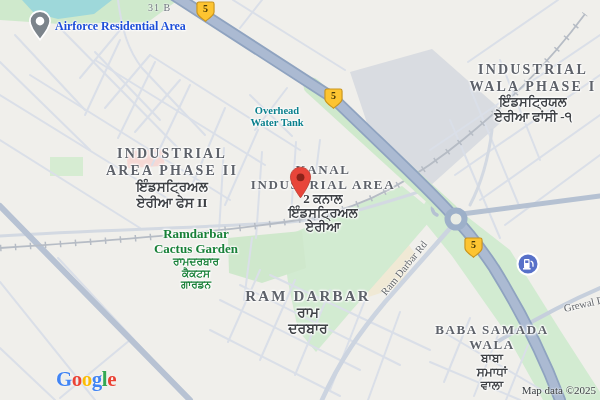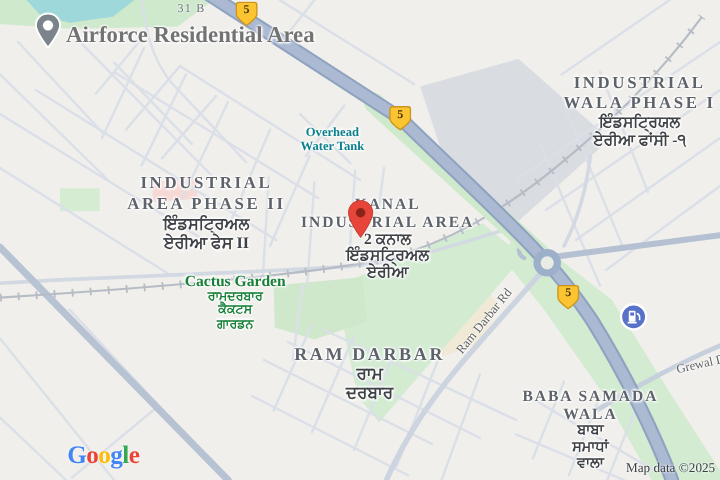--- a/index.html
+++ b/index.html
@@ -16,21 +16,21 @@
   .area-en.sm{font-size:13px;letter-spacing:1.6px;line-height:15px;}
   .area-pa{color:#3e4145;font-weight:700;font-size:13.5px;line-height:16px;letter-spacing:0;}
   .area-pa.sm{font-size:12px;line-height:13.5px;}
   .poi-green{color:#188038;font-weight:700;font-size:13px;line-height:14.5px;}
   .poi-green .pa{font-size:10.5px;line-height:11.5px;}
   .poi-teal{color:#0b808d;font-weight:700;font-size:10.5px;line-height:11.5px;text-align:center;}
   .road-lbl{position:absolute;color:#5f6368;font-size:10.5px;font-weight:400;white-space:nowrap;
        text-shadow:0 0 2px #fff,0 0 2px #fff,1px 1px 2px #fff;}
   .plot-lbl{position:absolute;color:#6e747e;font-size:10px;letter-spacing:1px;
        text-shadow:0 0 2px #fff,0 0 2px #fff;}
-  .poi-dark{position:absolute;color:#737373;font-weight:700;font-size:19px;
+  .poi-dark{position:absolute;color:#1d4ed8;font-weight:700;font-size:12px;
        text-shadow:0 0 2px #fff,0 0 2px #fff,0 0 3px #fff,1px 1px 2px #fff;}
   .badge{position:absolute;width:19px;height:21px;}
   .badge svg{position:absolute;left:0;top:0;}
   .badge span{position:absolute;left:0;top:2px;width:19px;text-align:center;
        font-size:10px;font-weight:700;color:#4a3a06;}
   .pin{position:absolute;}
   .footer-logo{position:absolute;left:16px;bottom:8px;font-size:21px;font-weight:700;
        letter-spacing:-0.5px;text-shadow:0 0 2px #fff;margin-left:40px;}
   .footer-logo .c0,.footer-logo .c3{color:#4285F4}
   .footer-logo .c1,.footer-logo .c5{color:#EA4335}
@@ -170,20 +170,21 @@
   </div>
 
   <div class="lbl" style="left:533px;top:61px">
     <div class="area-en">INDUSTRIAL</div>
     <div class="area-en">WALA PHASE I</div>
     <div class="area-pa" style="font-size:13px;line-height:14.5px">ਇੰਡਸਟ੍ਰਿਯਲ</div>
     <div class="area-pa" style="font-size:13px;line-height:14.5px">ਏਰੀਆ ਫਾਂਸੀ -੧</div>
   </div>
 
   <div class="lbl poi-green" style="left:196px;top:227px">
+    <div>Ramdarbar</div>
     <div>Cactus Garden</div>
     <div class="pa">ਰਾਮਦਰਬਾਰ</div>
     <div class="pa">ਕੈਕਟਸ</div>
     <div class="pa">ਗਾਰਡਨ</div>
   </div>
 
   <div class="lbl" style="left:308px;top:287px">
     <div class="area-en" style="font-size:15px;line-height:18px">RAM DARBAR</div>
     <div class="area-pa" style="font-size:14px;line-height:15.5px">ਰਾਮ</div>
     <div class="area-pa" style="font-size:14px;line-height:15.5px">ਦਰਬਾਰ</div>

